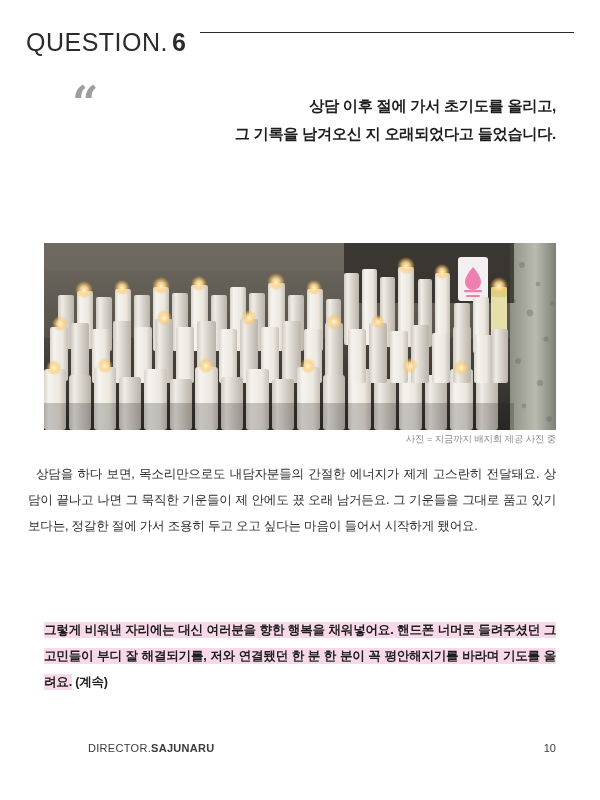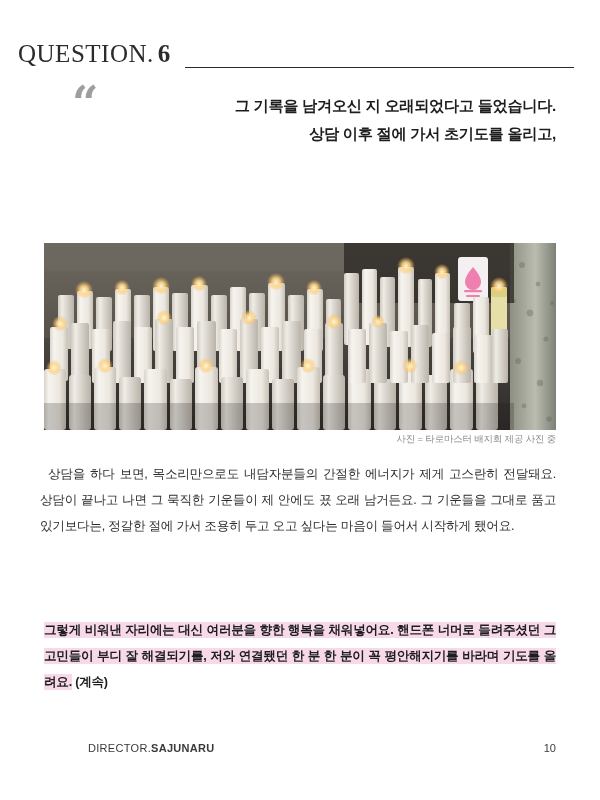--- a/index.html
+++ b/index.html
@@ -12,27 +12,26 @@
     background: #ffffff;
     font-family: "Liberation Sans", sans-serif;
     color: #231f20;
     position: relative;
     overflow: hidden;
   }
 
   
   .header {
     position: absolute;
-    left: 18px;
+    left: 26px;
     top: 28px;
     right: 26px;
     height: 40px;
     display: flex;
-    align-items: flex-end;
-    font-family: Liberation Serif, serif;
+    align-items: flex-start;
   }
   .q-title {
     font-size: 25px;
     letter-spacing: 0.5px;
     font-weight: 400;
     color: #2b2b2b;
     white-space: nowrap;
   }
   .q-title .q-num {
     font-weight: 700;
@@ -92,21 +91,21 @@
     right: 44px;
     top: 433px;
     font-size: 9.5px;
     color: #8c8c8c;
     letter-spacing: -0.2px;
   }
 
   
   .body-text {
     position: absolute;
-    left: 40px;
+    left: 28px;
     right: 44px;
     top: 462px;
     font-size: 12.6px;
     line-height: 2.05;
     color: #2e2b2b;
     letter-spacing: -0.25px;
     text-align: justify;
   }
   .body-text p {
     margin: 0;
@@ -171,22 +170,22 @@
 <div class="header">
   <div class="q-title">
     <span>QUESTION.</span><span class="q-num">6</span>
   </div>
   <div class="header-rule"></div>
 </div>
 
 <div class="quote-mark">“</div>
 
 <div class="quote-block">
+  <span class="qline">상담 이후 절에 가서 초기도를 올리고,</span>
   <span class="qline">그 기록을 남겨오신 지 오래되었다고 들었습니다.</span>
-  <span class="qline">상담 이후 절에 가서 초기도를 올리고,</span>
 </div>
 
 <div class="photo">
   <svg width="512" height="187" viewBox="0 0 512 187" xmlns="http://www.w3.org/2000/svg" aria-hidden="true">
     <defs>
       <linearGradient id="bgTop" x1="0" y1="0" x2="0" y2="1">
         <stop offset="0%" stop-color="#6f6a60"></stop>
         <stop offset="100%" stop-color="#3e3b36"></stop>
       </linearGradient>
       <linearGradient id="candleG" x1="0" y1="0" x2="1" y2="0">
@@ -339,21 +338,21 @@
       <circle cx="264" cy="122" r="8" fill="url(#flameG)"></circle>
       <circle cx="366" cy="122" r="8" fill="url(#flameG)"></circle>
       <circle cx="417" cy="124" r="8" fill="url(#flameG)"></circle>
     </g>
 
     <rect x="0" y="0" width="512" height="187" fill="none"></rect>
     <rect x="0" y="160" width="470" height="27" fill="#1f1d1b" opacity="0.22"></rect>
   </svg>
 </div>
 
-<div class="photo-credit">사진 = 타로마스터 배지희 제공 사진 중</div>
+<div class="photo-credit">사진 = 지금까지 배지희 제공 사진 중</div>
 
 <div class="body-text">
   <p><span class="indent"></span><span>상담을 하다 보면, 목소리만으로도 내담자분들의 간절한 에너지가 제게 고스란히 전달돼요. 상담이 끝나고 나면 그 묵직한 기운들이 제 안에도 꾰 오래 남거든요. 그 기운들을 그대로 품고 있기보다는, 정갈한 절에 가서 조용히 두고 오고 싶다는 마음이 들어서 시작하게 됐어요.</span></p>
 </div>
 
 <div class="highlight-block">
   <span class="hl">그렇게 비워낸 자리에는 대신 여러분을 향한 행복을 채워넣어요. 핸드폰 너머로 들려주셨던 그 고민들이 부디 잘 해결되기를, 저와 연결됐던 한 분 한 분이 꼭 평안해지기를 바라며 기도를 올려요.</span>
   <span class="tail">(계속)</span>
 </div>
 

